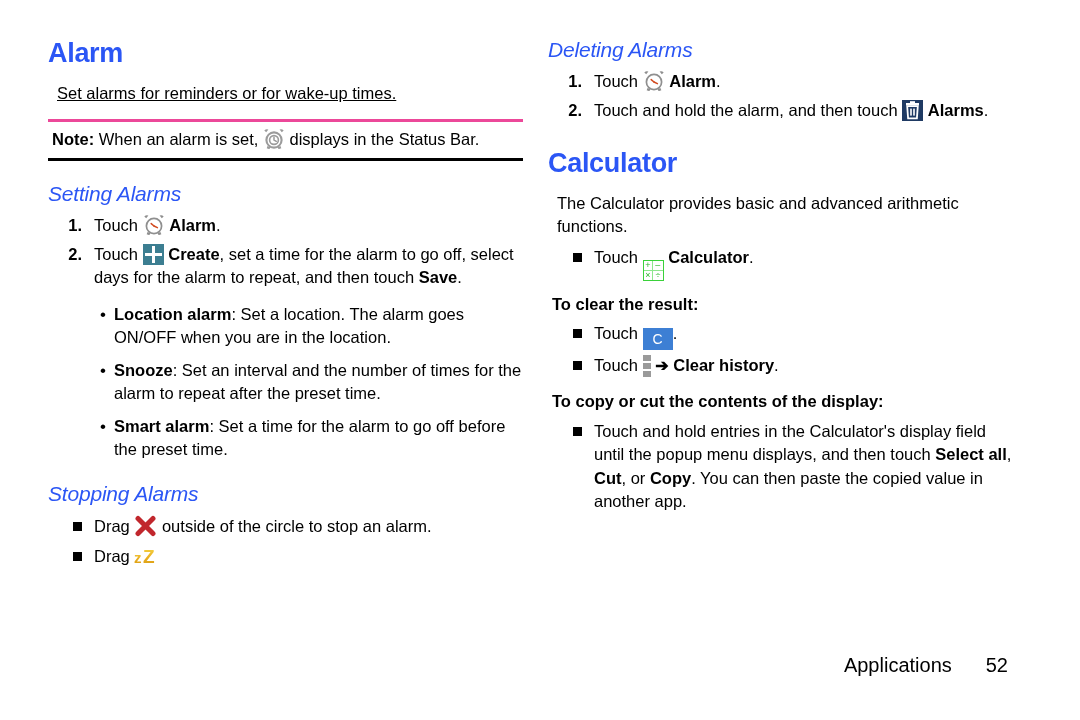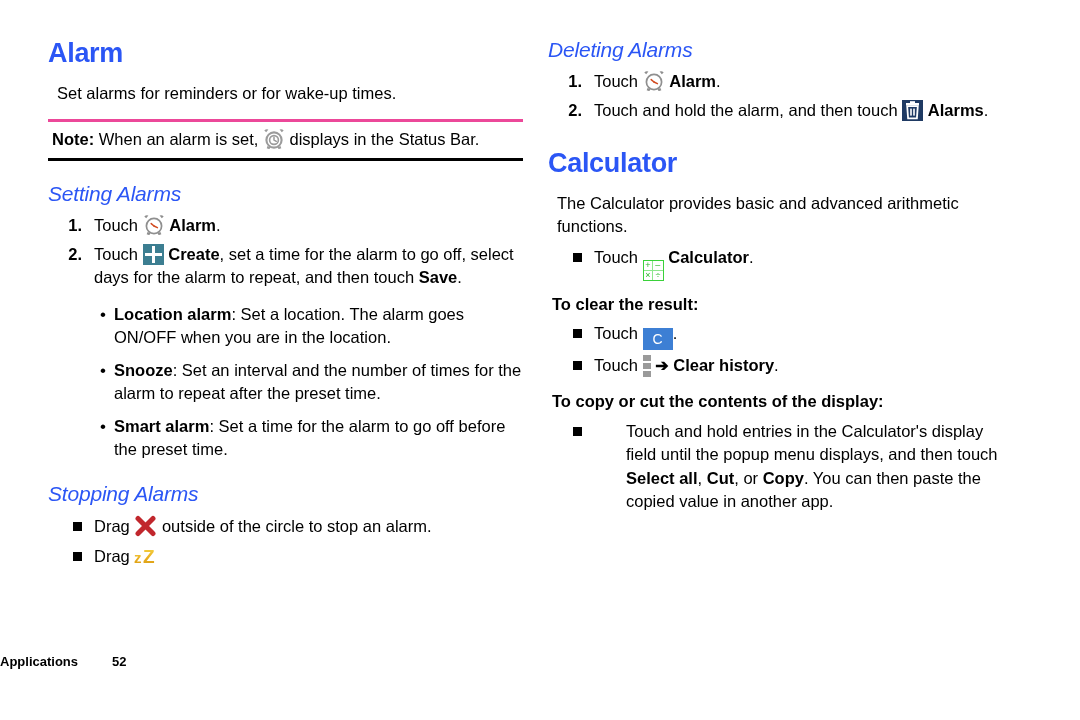--- a/index.html
+++ b/index.html
@@ -200,35 +200,35 @@
     width: 30px; height: 22px; vertical-align: -5px;
   }
   .ic-zz svg { display: block; }
 
   
   .footer {
     position: absolute;
     left: 0;
     top: 654px;
     width: 1008px;
-    font-size: 13px;
-    font-weight: bold;
+    text-align: right;
+    font-size: 20px;
   }
   .footer .fname { margin-right: 34px; }
 </style>
 </head>
 <body>
 
 <div class="page">
 
   <div class="col col-left">
 
     <h1 class="chapter" style="margin-top:38px;">Alarm</h1>
 
-    <div class="body-text" style="margin:13px 0 0 9px;">Set alarms for reminders or for wake-up times.</div>
+    <div class="body-text" style="margin:13px 0 0 9px;text-decoration:underline;">Set alarms for reminders or for wake-up times.</div>
 
     <div class="note-box" style="margin-top:14px;">
       <span class="body-text" style="margin-left:4px;">
         <span class="bold">Note:</span><span> When an alarm is set, </span><span class="ic ic-alarm">
           <svg width="22" height="20" viewBox="0 0 22 20">
             <path d="M3.2 3.2 L1.3 1.4 A4 4 0 0 1 5.4 0.6 Z" fill="#9b9b9b"></path>
             <path d="M18.8 3.2 L20.7 1.4 A4 4 0 0 0 16.6 0.6 Z" fill="#9b9b9b"></path>
             <circle cx="11" cy="11" r="7.6" fill="#ffffff" stroke="#9b9b9b" stroke-width="2.1"></circle>
             <circle cx="11" cy="11" r="4.4" fill="none" stroke="#9b9b9b" stroke-width="1.6"></circle>
             <path d="M11 8.2 L11 11 L13.3 12.3" stroke="#9b9b9b" stroke-width="1.5" fill="none" stroke-linecap="round"></path>
@@ -365,21 +365,21 @@
 
     <div class="sq-item" style="margin-top:4px;">
       <span class="sq-marker"><i></i></span>
       <span class="item-body"><span>Touch </span><span class="ic ic-menu"><i></i><i></i><i></i></span>
         <span class="arrow-glyph">➔</span>
         <span class="bold">Clear history</span><span>.</span></span>
     </div>
 
     <div class="body-text bold" style="margin:12px 0 0 4px;">To copy or cut the contents of the display:</div>
 
-    <div class="sq-item" style="margin-top:7px;gap:32px;">
+    <div class="sq-item" style="margin-top:7px;">
       <span class="sq-marker"><i></i></span>
       <span class="item-body"><span>Touch and hold entries in the Calculator's display field until the popup menu displays, and then touch </span><span class="bold">Select all</span><span>, </span><span class="bold">Cut</span><span>, or </span><span class="bold">Copy</span><span>. You can then paste the copied value in another app.</span></span>
     </div>
 
   </div>
 
   <div class="footer">
     <span class="fname">Applications</span><span>52</span>
   </div>
 

